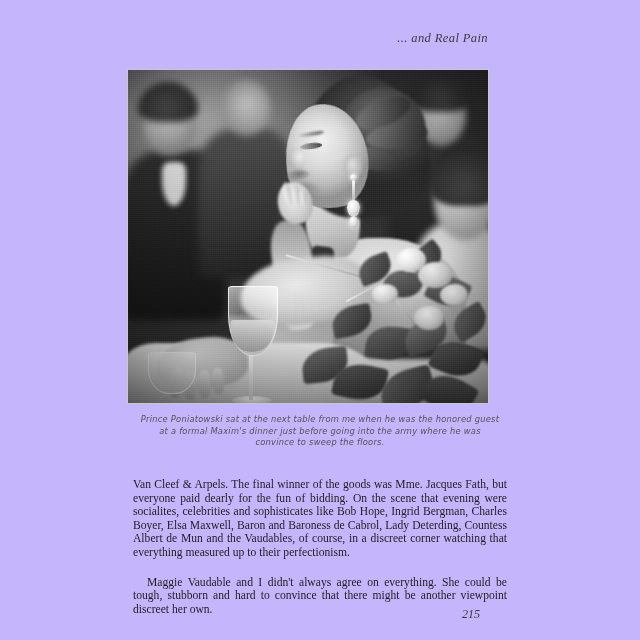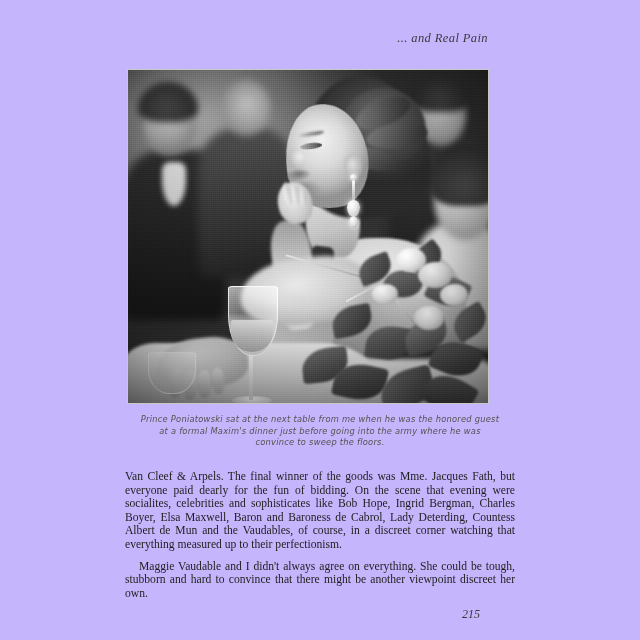--- a/index.html
+++ b/index.html
@@ -454,21 +454,21 @@
   }
 
   
   .body-col {
     position: absolute;
     left: 117px;
     top: 462px;
     width: 406px;
   }
   .body-col p {
-    margin: 8px;
+    margin: 16px;
     font-family: "Liberation Serif", "DejaVu Serif", serif;
     font-size: 11.6px;
     line-height: 13.6px;
     text-align: justify;
     color: #1f1e1c;
     hyphens: none;
   }
   .body-col p + p { text-indent: 14px; }
 
   

